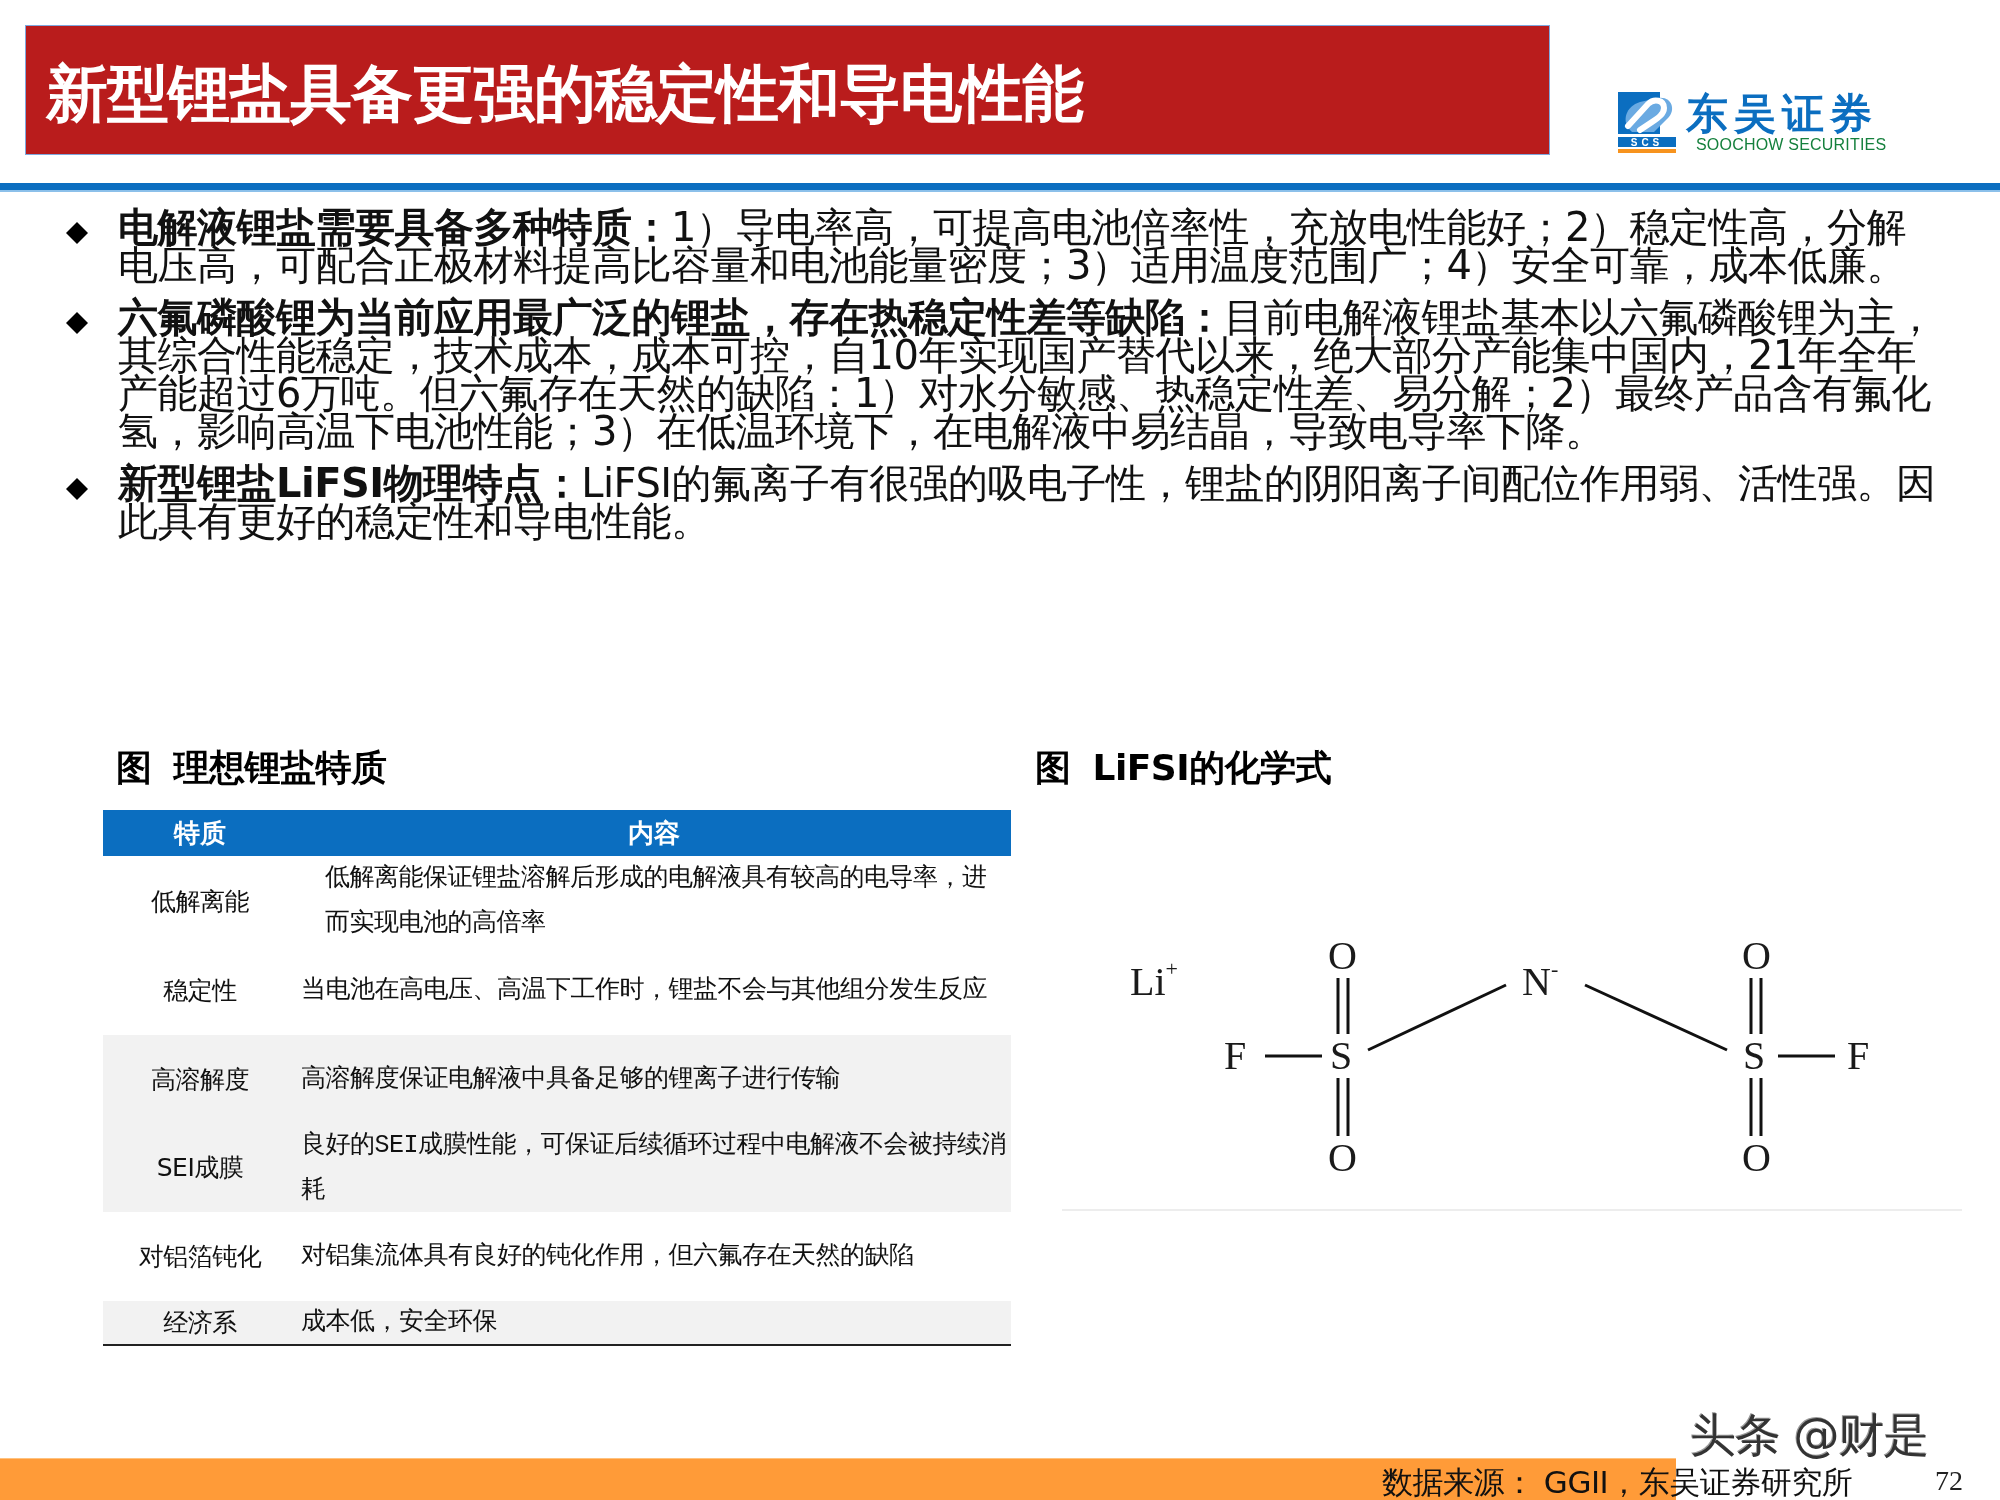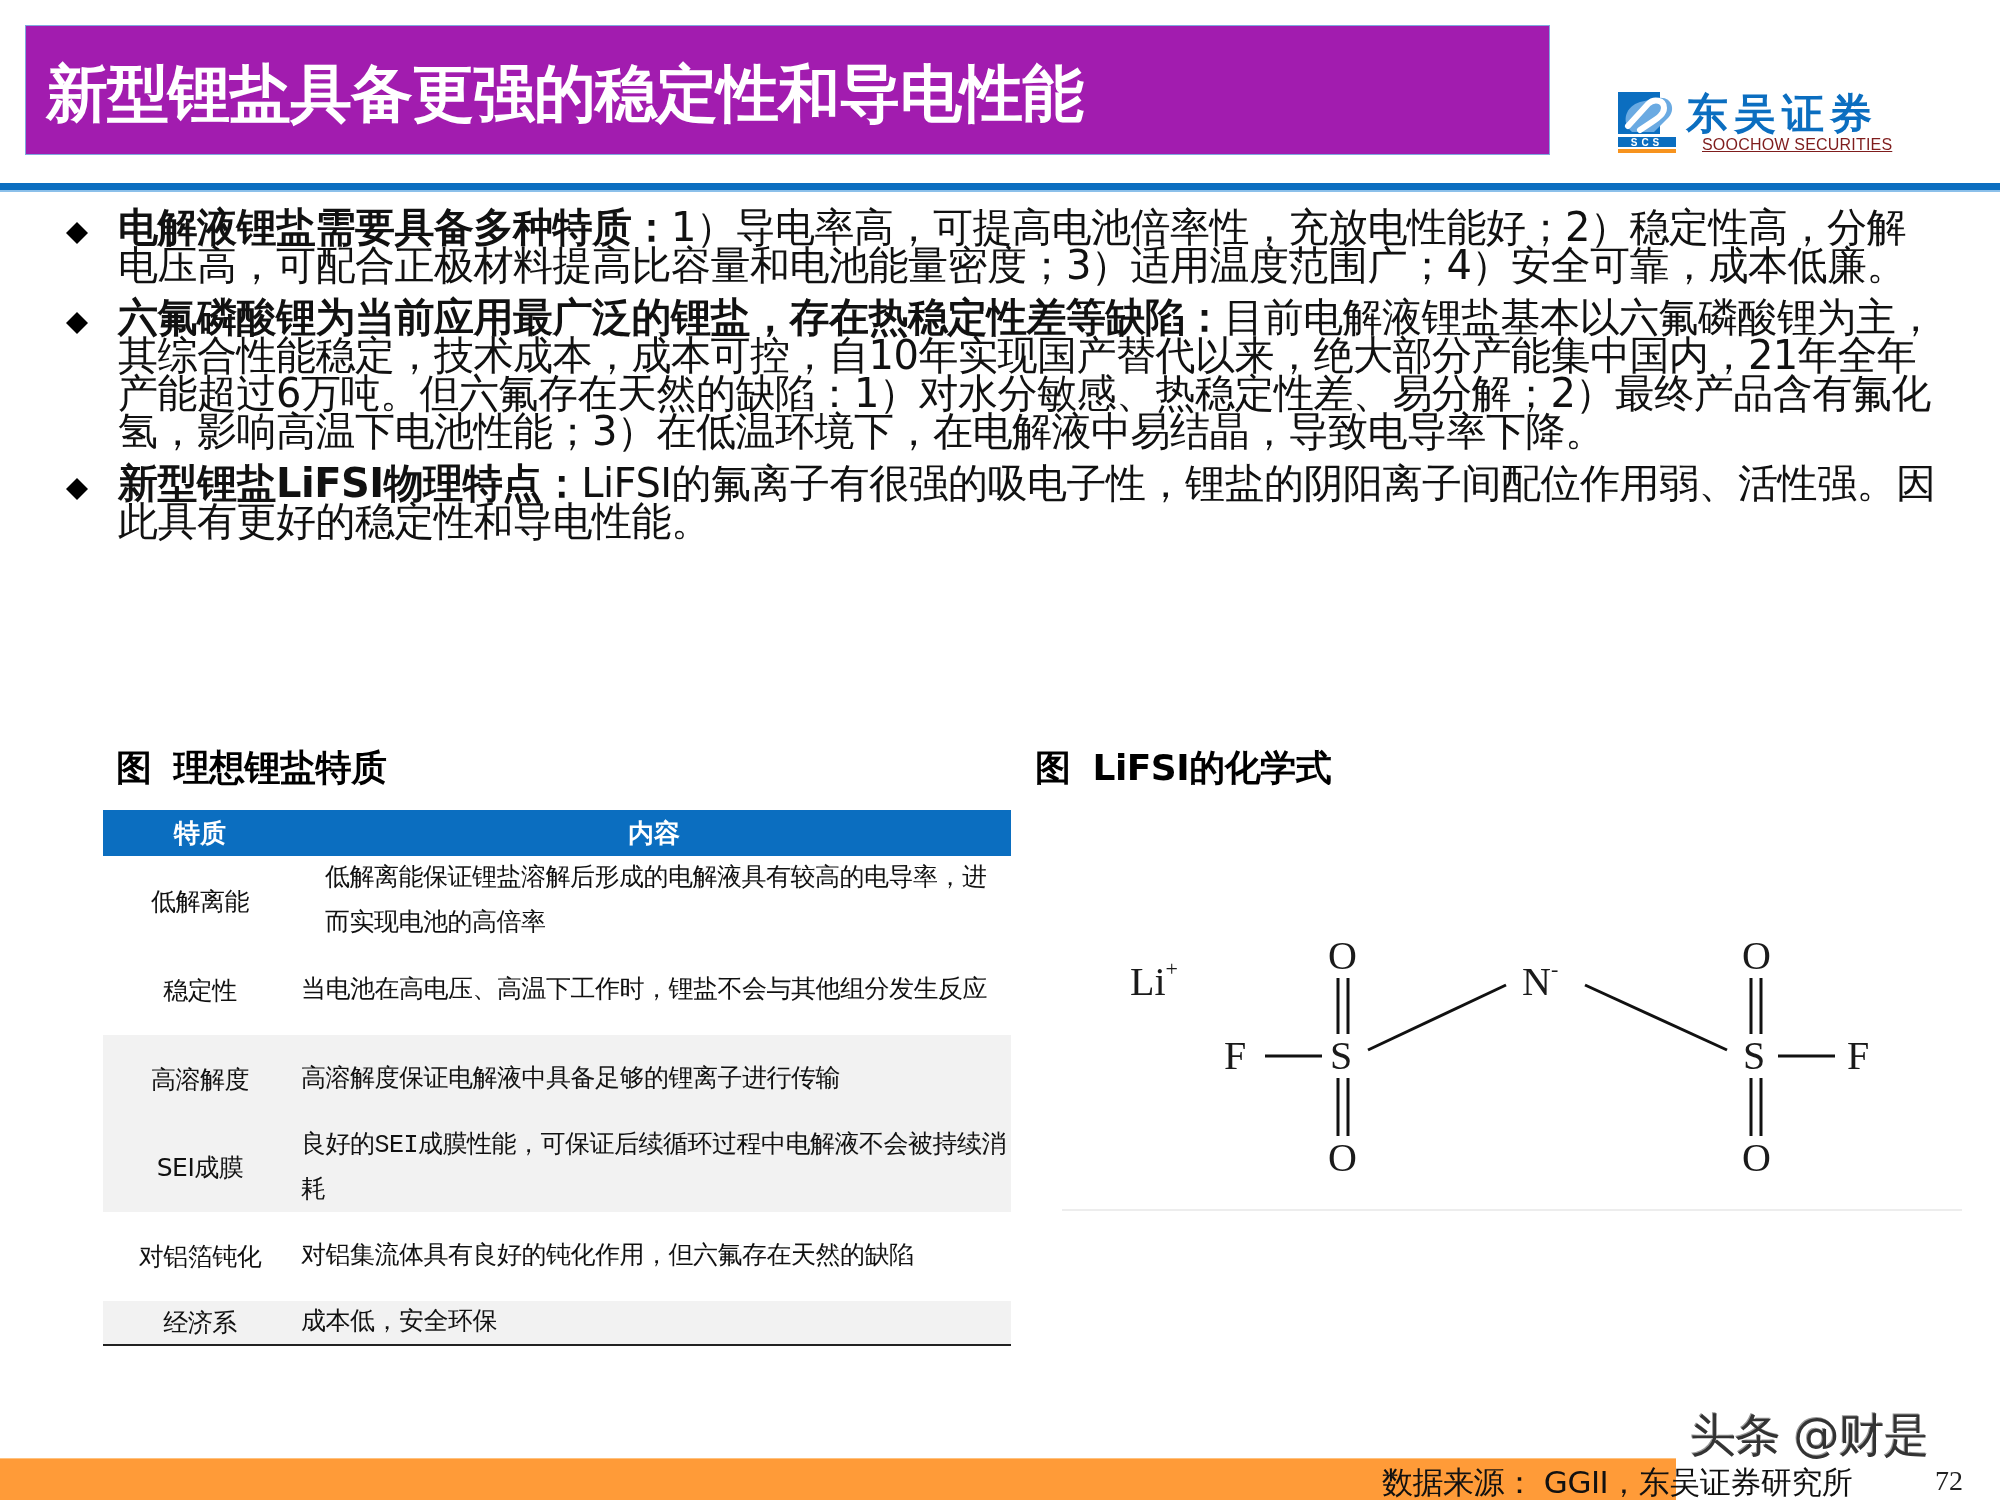--- a/index.html
+++ b/index.html
@@ -1,37 +1,37 @@
 <!DOCTYPE html>
 <html><head>
 <meta charset="utf-8">
 <style>
   * { box-sizing: border-box; margin: 0; padding: 0; }
   html, body { width: 2000px; height: 1500px; background: #ffffff; overflow: hidden; }
   body { position: relative; font-family: "DejaVu Sans", "Liberation Sans", sans-serif; color: #000; }
 
   .title-band {
     position: absolute; left: 25px; top: 25px; width: 1525px; height: 130px;
-    background: #a21caf; border: 1px solid #7FA8DE;
+    background: #b91c1c; border: 1px solid #7FA8DE;
   }
   .title-text {
     position: absolute; left: 20px; top: 26px;
     font-size: 62px; font-weight: bold; color: #ffffff; letter-spacing: -1px;
     white-space: nowrap;
   }
 
   .logo { position: absolute; left: 1618px; top: 92px; width: 280px; height: 66px; }
   .logo-mark { position: absolute; left: 0; top: 0; width: 58px; height: 62px; }
   .logo-cn {
     position: absolute; left: 68px; top: -6px; font-size: 42px; font-weight: bold;
     color: #0B6EC0; letter-spacing: 6px; white-space: nowrap;
   }
   .logo-en {
-    position: absolute; left: 84px; top: 44px; font-family: "Liberation Sans", sans-serif;
-    font-size: 16px; color: #7f1d1d; white-space: nowrap; letter-spacing: 0.2px; text-decoration: underline;
+    position: absolute; left: 78px; top: 44px; font-family: "Liberation Sans", sans-serif;
+    font-size: 16px; color: #15803d; white-space: nowrap; letter-spacing: 0.2px;
   }
 
   .divider-blue { position: absolute; left: 0; top: 183px; width: 2000px; height: 7px; background: #0B6EC0; }
   .divider-blue-light { position: absolute; left: 0; top: 190px; width: 2000px; height: 2px; background: #8CC0EA; }
 
   .bullets { position: absolute; left: 60px; top: 208px; width: 1880px; }
   .bullet { position: relative; padding-left: 58px; margin-bottom: 14px; }
   .bullet-diamond {
     position: absolute; left: 6px; top: 14px; width: 22px; height: 22px;
   }

